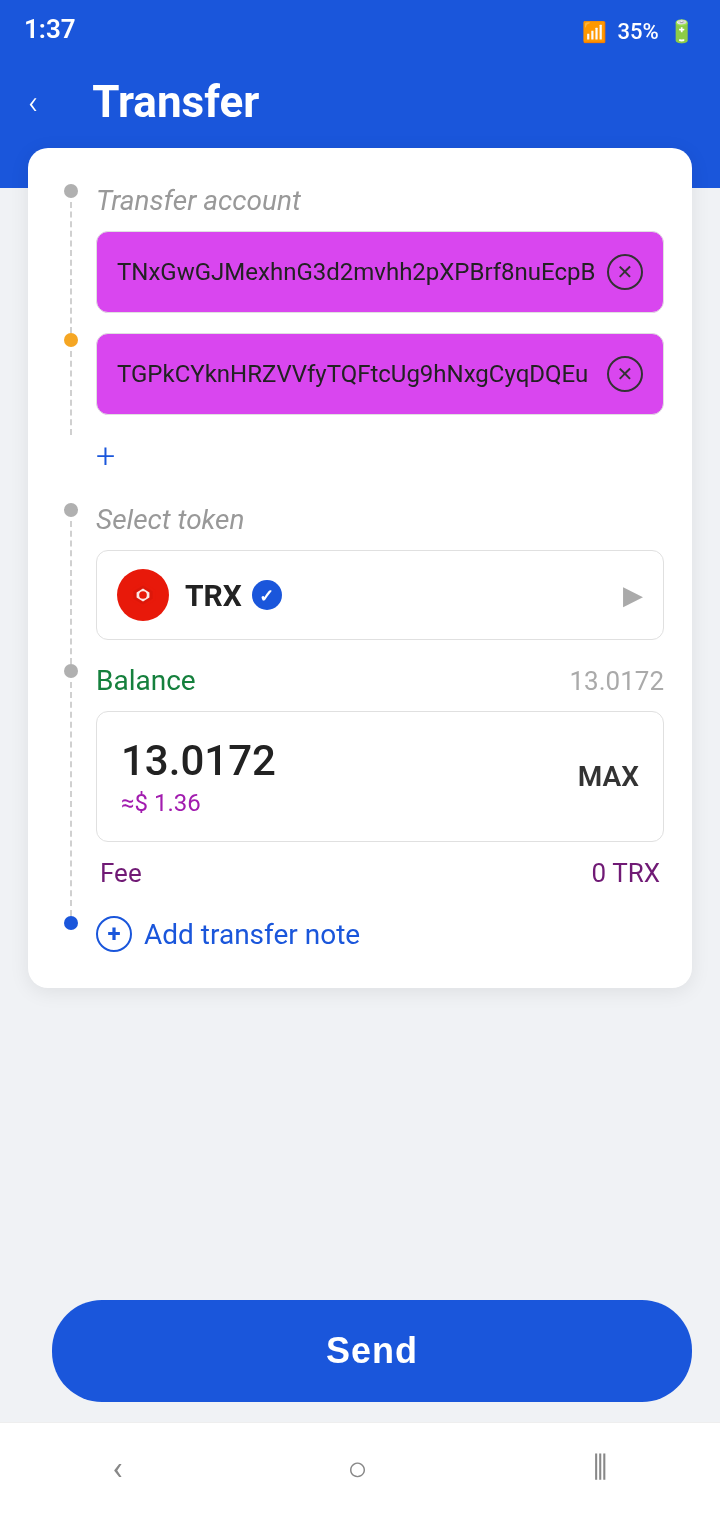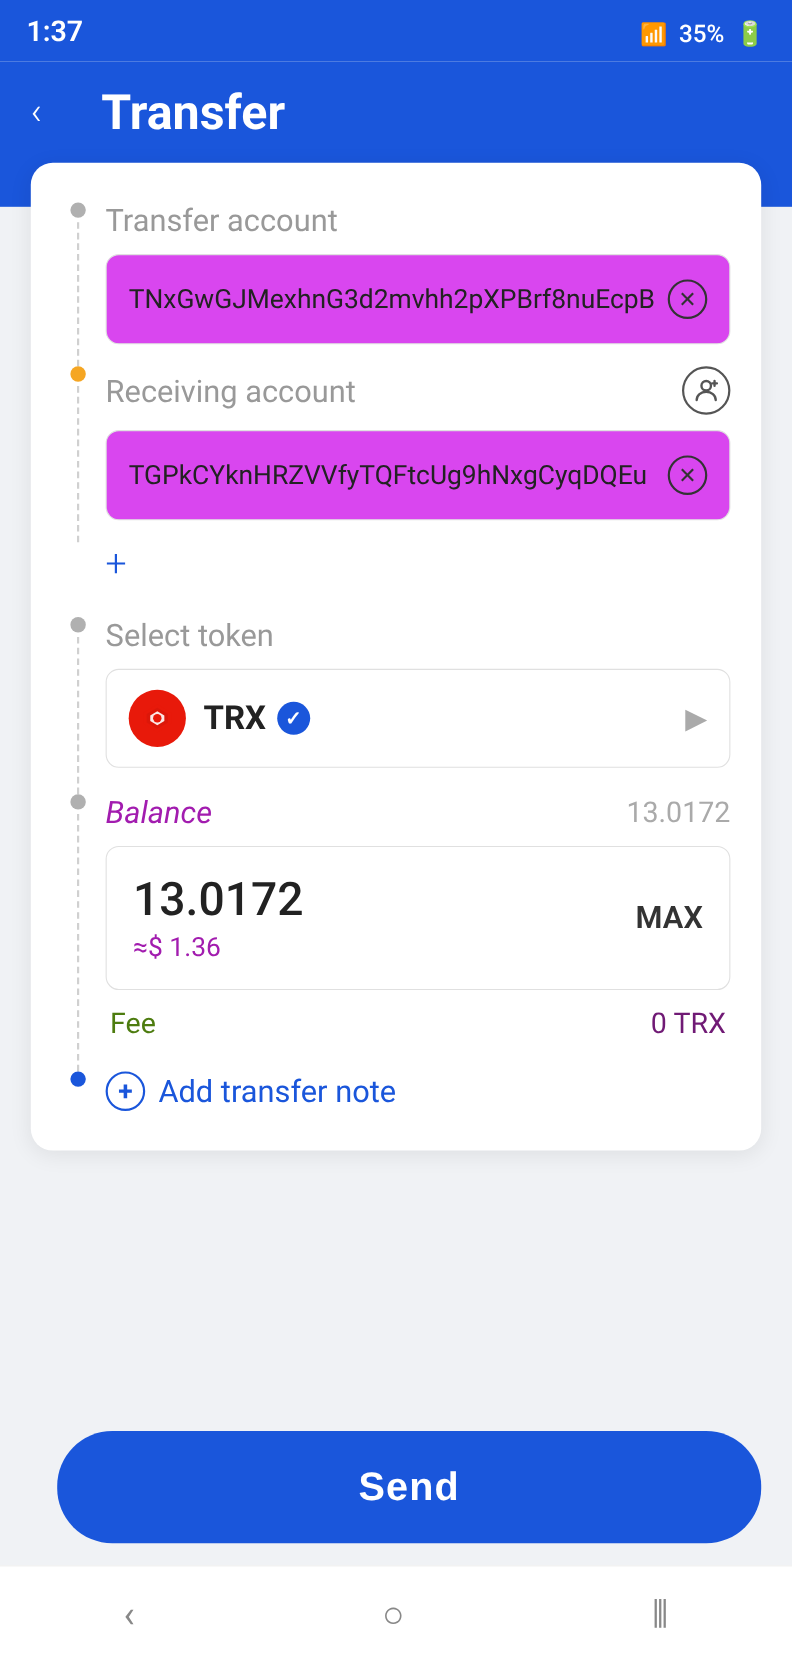--- a/index.html
+++ b/index.html
@@ -97,20 +97,21 @@
       border-left: 2px dashed #d0d0d0;
       min-height: 20px;
       margin-top: 4px;
     }
 
     .section-label {
       font-size: 28px;
       color: #999;
       margin-bottom: 14px;
       font-weight: 400;
+      font-style: italic;
     }
 
     
     .input-field {
       border: 1.5px solid #e0e0e0;
       border-radius: 12px;
       padding: 22px 20px;
       display: flex;
       align-items: center;
       justify-content: space-between;
@@ -239,22 +240,21 @@
 
     
     .balance-header {
       display: flex;
       justify-content: space-between;
       align-items: center;
       margin-bottom: 14px;
     }
     .balance-label {
       font-size: 28px;
-      color: #a21caf;
-      font-style: italic;
+      color: #15803d;
     }
     .balance-value-header {
       font-size: 26px;
       color: #aaa;
     }
 
     .amount-field {
       border: 1.5px solid #e0e0e0;
       border-radius: 12px;
       padding: 24px 24px;
@@ -291,21 +291,21 @@
     
     .fee-row {
       display: flex;
       justify-content: space-between;
       align-items: center;
       padding: 0 4px;
       margin-bottom: 28px;
     }
     .fee-label {
       font-size: 26px;
-      color: #4d7c0f;
+      color: #701a75;
     }
     .fee-value {
       font-size: 26px;
       color: #701a75;
     }
 
     
     .add-note {
       display: flex;
       align-items: center;
@@ -421,30 +421,20 @@
         </div>
       </div>
     </div>
 
     <div class="timeline-section">
       <div class="timeline-left">
         <div class="dot yellow"></div>
         <div class="dashed-line" style="height: 140px;"></div>
       </div>
       <div class="timeline-right">
-        <div class="section-header-row">
-          <div class="section-label" style="margin-bottom:0;">Receiving account</div>
-          <div class="contact-icon">
-            <svg width="26" height="26" viewBox="0 0 24 24" fill="none">
-              <circle cx="12" cy="8" r="4" stroke="#555" stroke-width="2"></circle>
-              <path d="M4 20c0-4 3.6-7 8-7s8 3 8 7" stroke="#555" stroke-width="2" stroke-linecap="round"></path>
-              <path d="M19 4v4M17 6h4" stroke="#555" stroke-width="2" stroke-linecap="round"></path>
-            </svg>
-          </div>
-        </div>
         <div class="input-field">
           <div class="input-text">TGPkCYknHRZVVfyTQFtcUg9hNxgCyqDQEu</div>
           <div class="clear-icon">✕</div>
         </div>
       </div>
     </div>
 
     <div class="add-address" style="padding-left: 40px; margin-bottom: 28px;">
       <span class="plus">+</span>
     </div>

